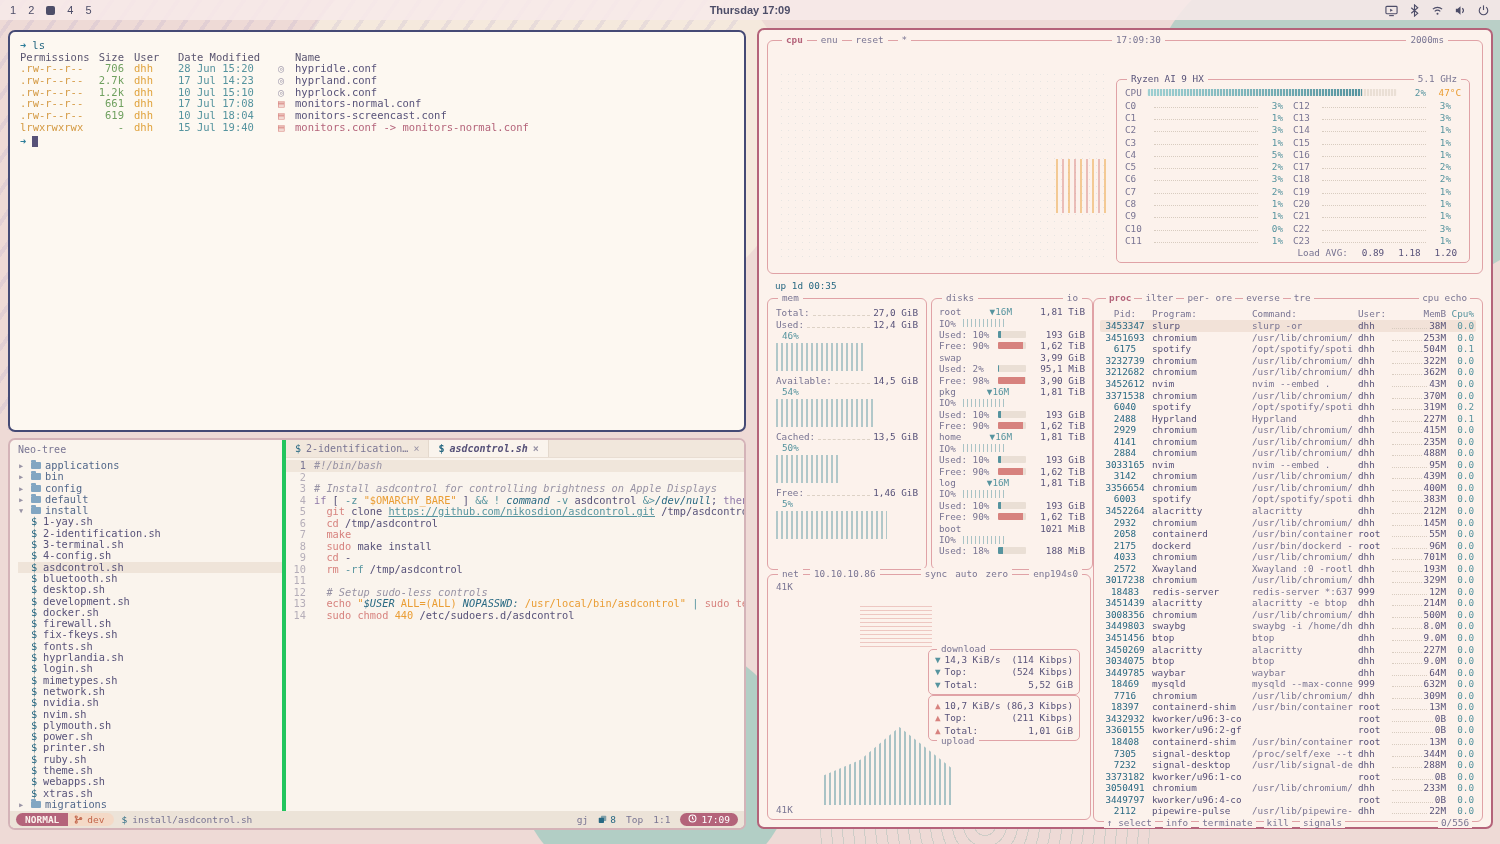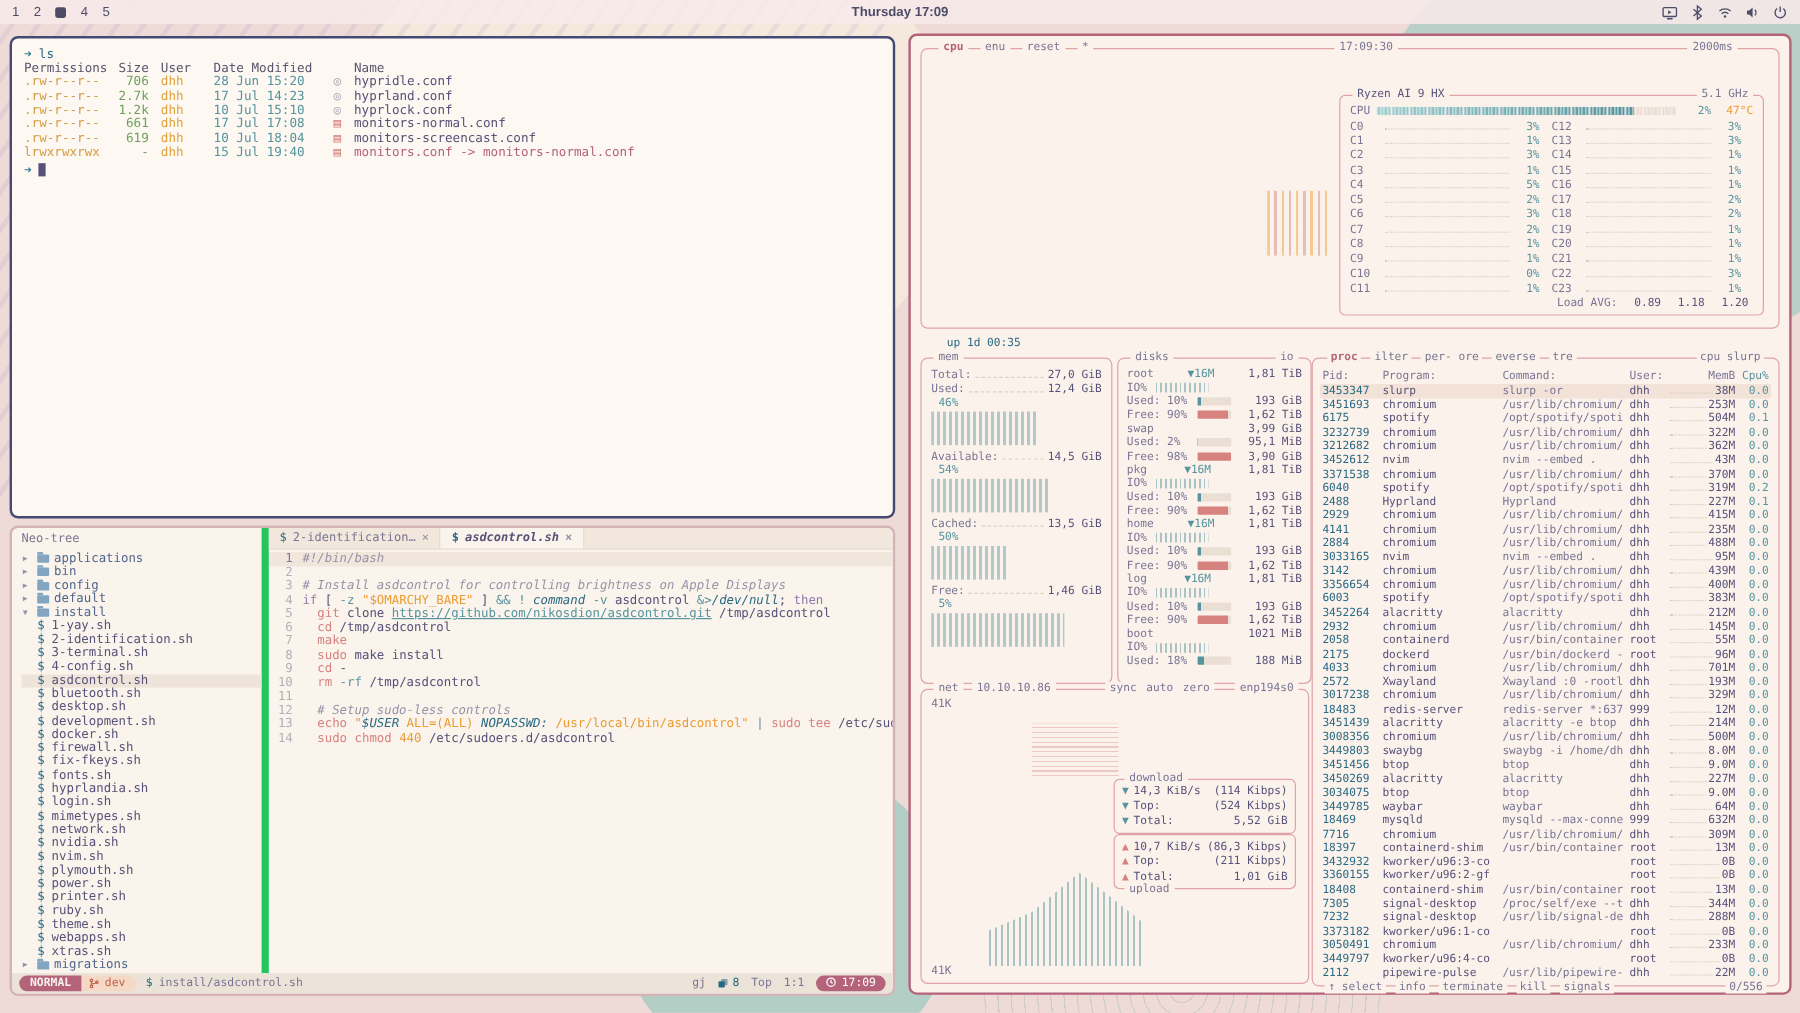--- a/index.html
+++ b/index.html
@@ -35,21 +35,21 @@
 .c-icon{width:17px;flex:none}
 .ic-gear{color:#aaa4b4}
 .ic-mon{color:#d7827e}
 .c-name{color:#575279}
 .lnk{color:#b4637a}
 .thead span{color:#5a5570;}
 .cursor{display:inline-block;width:6px;height:11px;background:#575279;transform:translateY(2px)}
 
 .edwin{left:8px;top:438px;width:738px;height:392px;background:#faf4ed;border:2px solid #d4b3b8;display:flex;flex-direction:column;font-family:"DejaVu Sans Mono",monospace;font-size:10.3px;color:#575279}
 .edbody{flex:1;display:flex;min-height:0}
-.neotree{width:214px;border-right:6px solid #22c55e;padding:4px 0 0 8px;overflow:hidden}
+.neotree{width:276px;border-right:4px solid #22c55e;padding:4px 0 0 8px;overflow:hidden}
 .nt-title{color:#797593;margin-bottom:5px;font-size:10px}
 .nt-item{display:flex;align-items:center;height:11.3px;line-height:11.3px;gap:4px}
 .nt-item.depth2{background:linear-gradient(90deg,transparent 16px,#e5dbd0 16px,#e5dbd0 17px,transparent 17px)}
 .nt-item.sel{background:#efe4d9}
 .nt-arrow{color:#9893a5;width:9px;flex:none}
 .nt-folder{width:10px;height:7px;background:#82a6c2;border-radius:1px;position:relative;flex:none}
 .nt-folder::before{content:"";position:absolute;left:0;top:-2px;width:5px;height:2px;background:#82a6c2;border-radius:1px 1px 0 0}
 .nt-dollar{color:#286983;width:8px;margin-left:13px;flex:none}
 .dirlab{color:#51678a}
 .edmain{flex:1;display:flex;flex-direction:column;min-width:0}
@@ -103,21 +103,21 @@
 .bigmeter{flex:1;height:7px;border-radius:2px;background-image:repeating-linear-gradient(90deg,rgba(252,242,236,.85) 0 1px,transparent 1px 3px),linear-gradient(90deg,#9fd0d2 0%,#56949f 86%,#eadfd5 86%)}
 .cpupct{color:#56949f;width:24px;text-align:right}
 .cputemp{color:#ea9d34;width:30px;text-align:right}
 .corerow{display:flex;height:12.3px;align-items:center}
 .corecell{flex:1;display:flex;align-items:flex-end;gap:3px;padding-right:10px}
 .corename{color:#797593;width:26px;flex:none}
 .coreleader{flex:1;border-bottom:1px dotted #d8ccc0;height:1px;margin-bottom:3px}
 .corepct{color:#56949f;width:22px;text-align:right;flex:none}
 .loadavg{display:flex;gap:14px;justify-content:flex-end;color:#797593;height:12px;align-items:center;padding-right:4px}
 .lav{color:#575279}
-.uptime{position:absolute;left:30px;top:250px;color:#286983}
+.uptime{position:absolute;left:16px;top:250px;color:#286983}
 .membox{left:8px;top:268px;width:160px;height:272px;padding:8px 8px 0}
 .kvrow{display:flex;align-items:baseline;height:11.5px}
 .kvlab{color:#797593}
 .leader{flex:1;border-bottom:1px dashed #ddd2c6;margin:0 3px 3px}
 .kvval{color:#575279}
 .pctrow{color:#56949f;height:11.5px;padding-left:6px}
 .vgraph{height:28px;margin:1px 0 4px;background:repeating-linear-gradient(90deg,rgba(86,148,159,.45) 0 2px,transparent 2px 5px)}
 .diskbox{left:172px;top:268px;width:162px;height:272px;padding:7px 7px 0}
 .iolab{right:10px;left:auto}
 .drow{display:flex;align-items:center;height:11.4px;gap:3px}
@@ -145,21 +145,21 @@
 .nlab{color:#575279}
 .nval{margin-left:auto;color:#575279}
 .procbox{left:334px;top:268px;width:390px;height:524px;padding:8px 6px 0;display:flex;flex-direction:column}
 .ptabs{position:absolute;top:-7px;left:12px;display:flex;gap:8px}
 .ptab{background:#fcf2ec;padding:0 3px;color:#797593}
 .ptab.on{color:#b4637a;font-weight:bold}
 .psort{position:absolute;top:-7px;right:12px;background:#fcf2ec;padding:0 3px;color:#797593}
 .phead,.prow{display:flex;align-items:center;gap:4px;padding:0 2px}
 .phead{color:#797593;height:13px}
 .prow{height:11.55px}
-.p-pid{width:46px;text-align:left;color:#286983;flex:none}
+.p-pid{width:46px;text-align:center;color:#286983;flex:none}
 .phead .p-pid{color:#797593}
 .p-prog{width:96px;flex:none;overflow:hidden;white-space:nowrap}
 .p-cmd{flex:1;color:#797593;overflow:hidden;white-space:nowrap}
 .p-user{width:30px;flex:none}
 .p-memw{width:54px;flex:none;display:flex;align-items:baseline;gap:2px}
 .p-memh{width:54px;flex:none;text-align:right}
 .memdots{flex:1;border-bottom:1px dotted #d8ccc0;height:1px}
 .p-mem{text-align:right;color:#575279}
 .p-cpu{width:24px;text-align:right;color:#56949f;flex:none}
 .prow.sel{background:#f2e2d8;border-radius:2px}
@@ -824,21 +824,21 @@
   </div>
 
   <div class="bbox procbox">
     <div class="ptabs" id="proc-tabs">
         <span class="ptab on">proc</span>
         <span class="ptab">ilter</span>
         <span class="ptab">per- ore</span>
         <span class="ptab">everse</span>
         <span class="ptab">tre</span>
       </div>
-    <span class="psort">cpu slurp</span>
+    <span class="psort">cpu echo</span>
     <div class="phead" id="proc-head">
         <span class="p-pid">Pid:</span>
         <span class="p-prog">Program:</span>
         <span class="p-cmd">Command:</span>
         <span class="p-user">User:</span>
         <span class="p-memh">MemB</span>
         <span class="p-cpu">Cpu%</span>
       </div>
     <div id="proc-rows">
         <div class="prow sel">

